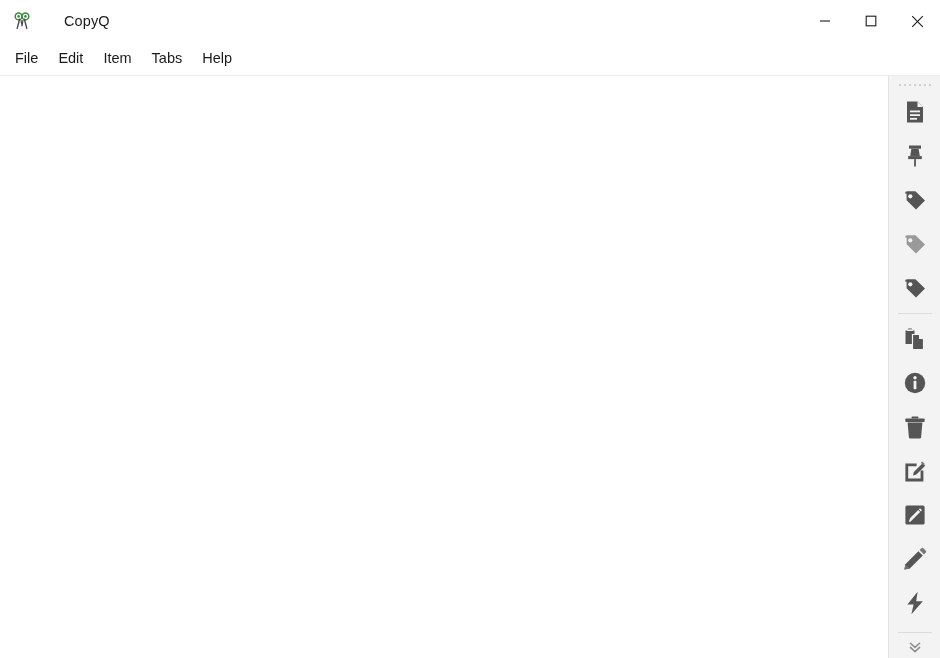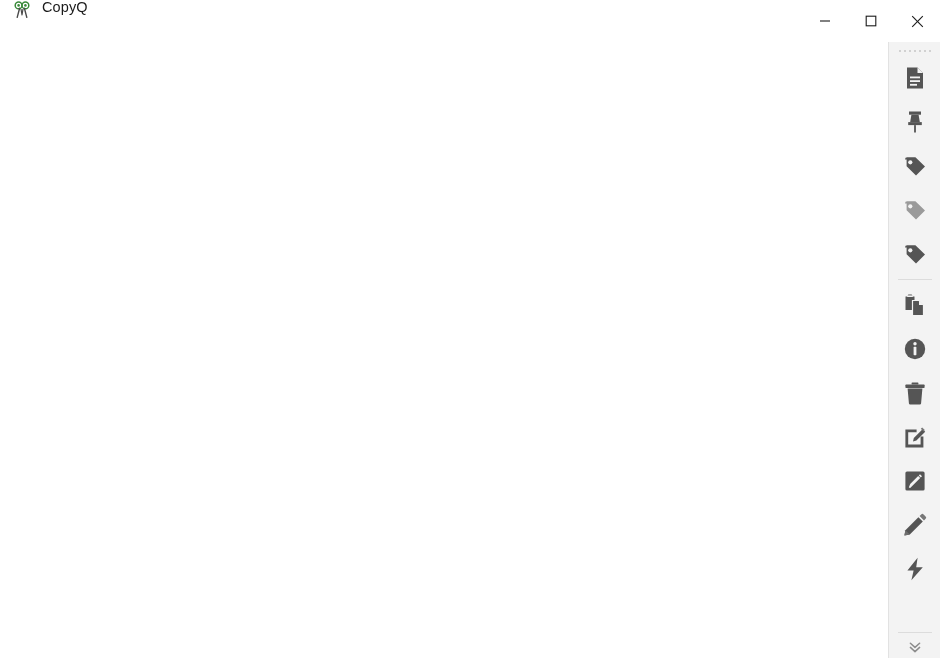--- a/index.html
+++ b/index.html
@@ -19,22 +19,24 @@
     flex-direction: column;
   }
 
   
   .titlebar {
     position: relative;
     height: 42px;
     min-height: 42px;
     background: #ffffff;
     display: flex;
+    align-items: center;
     padding-left: 12px;
     user-select: none;
+    gap: 22px;
   }
   .app-icon {
     width: 20px; height: 20px;
     margin-right: 10px;
     display: flex; align-items: center; justify-content: center;
     flex-shrink: 0;
   }
   .app-title {
     font-size: 14.5px;
     color: #1b1b1b;
@@ -171,20 +173,27 @@
       </button>
       <button class="wc-btn close">
         <svg width="13" height="13" viewBox="0 0 13 13">
           <line x1="1.2" y1="1.2" x2="11.8" y2="11.8" stroke="#1b1b1b" stroke-width="1.1"></line>
           <line x1="11.8" y1="1.2" x2="1.2" y2="11.8" stroke="#1b1b1b" stroke-width="1.1"></line>
         </svg>
       </button>
     </div>
   </div>
 
+  <div class="menubar">
+    <div class="menu-item">File</div>
+    <div class="menu-item">Edit</div>
+    <div class="menu-item">Item</div>
+    <div class="menu-item">Tabs</div>
+    <div class="menu-item">Help</div>
+  </div>
 
   <div class="body-row">
 
     <div class="content-area">
       <span></span>
     </div>
 
     <div class="toolbar">
 
       <div class="tb-handle">

